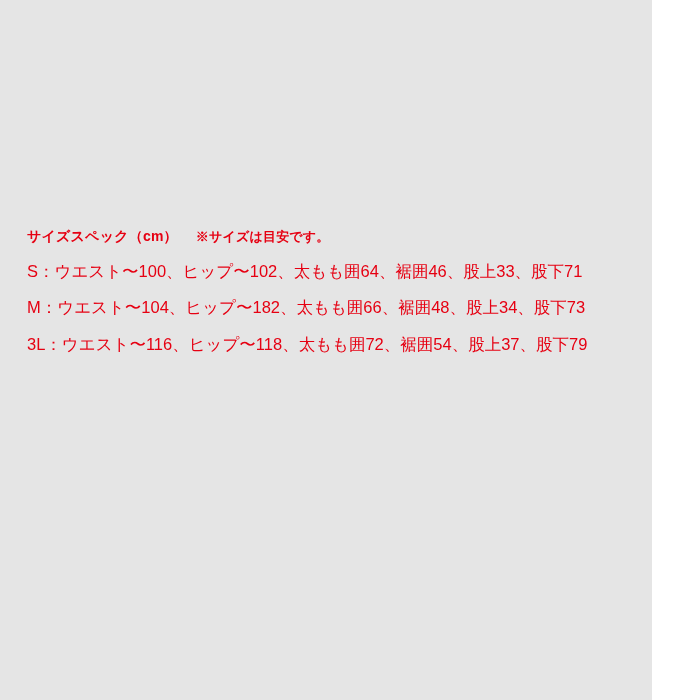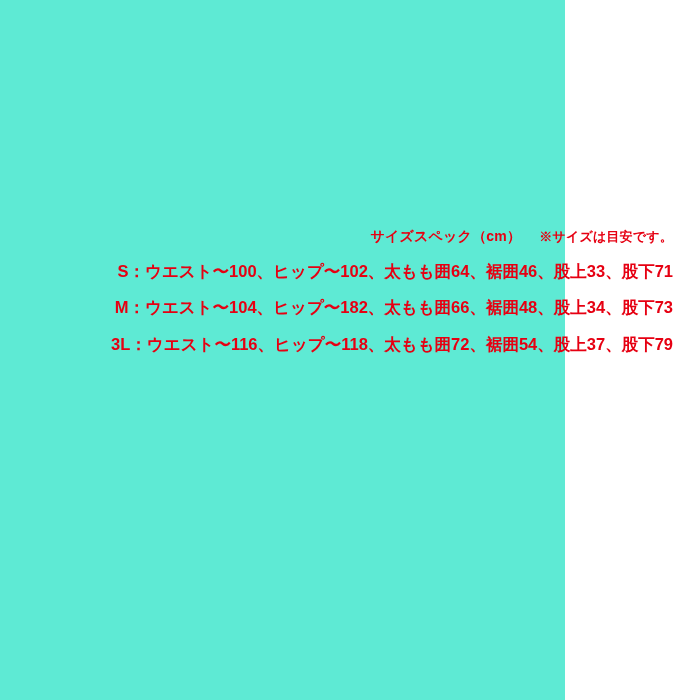--- a/index.html
+++ b/index.html
@@ -8,24 +8,23 @@
   }
   body {
     width: 700px;
     height: 700px;
     background: #ffffff;
     font-family: "Liberation Sans", sans-serif;
     overflow: hidden;
   }
   .page {
     position: relative;
-    width: 565px;
+    width: 652px;
     height: 700px;
-    background: #5eead4;
-    text-align: right;
+    background: #e5e5e5;
   }
   .spec-block {
     position: absolute;
     left: 27px;
     top: 228px;
     width: 646px;
   }
   .spec-header {
     color: #e60012;
     font-size: 14px;
@@ -36,21 +35,21 @@
     margin-bottom: 16px;
   }
   .spec-header .note {
     margin-left: 18px;
     font-size: 13px;
     font-weight: bold;
   }
   .spec-row {
     color: #e60012;
     font-size: 16.5px;
-    font-weight: bold;
+    font-weight: normal;
     line-height: 1.25;
     white-space: nowrap;
     margin-bottom: 16px;
     letter-spacing: 0px;
   }
   .spec-row:last-child {
     margin-bottom: 4px;
   }
 </style>
 </head>

